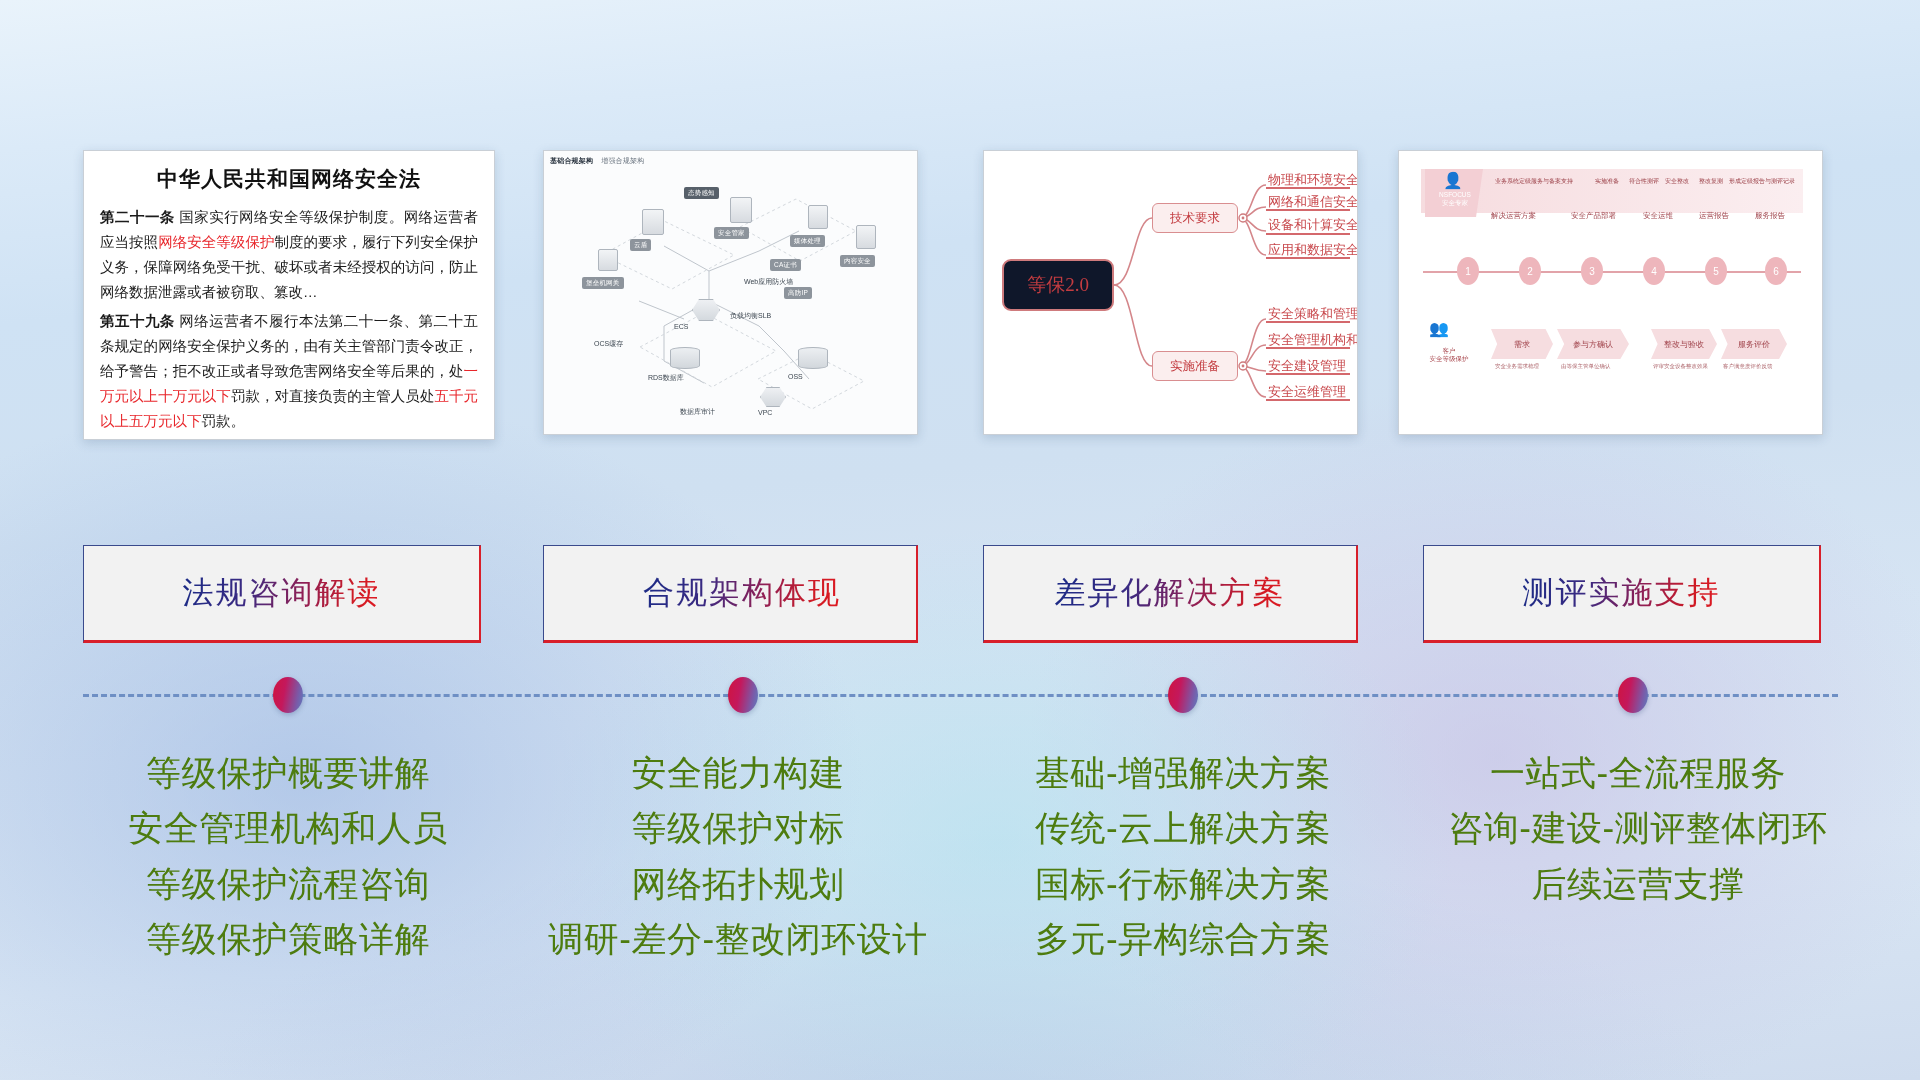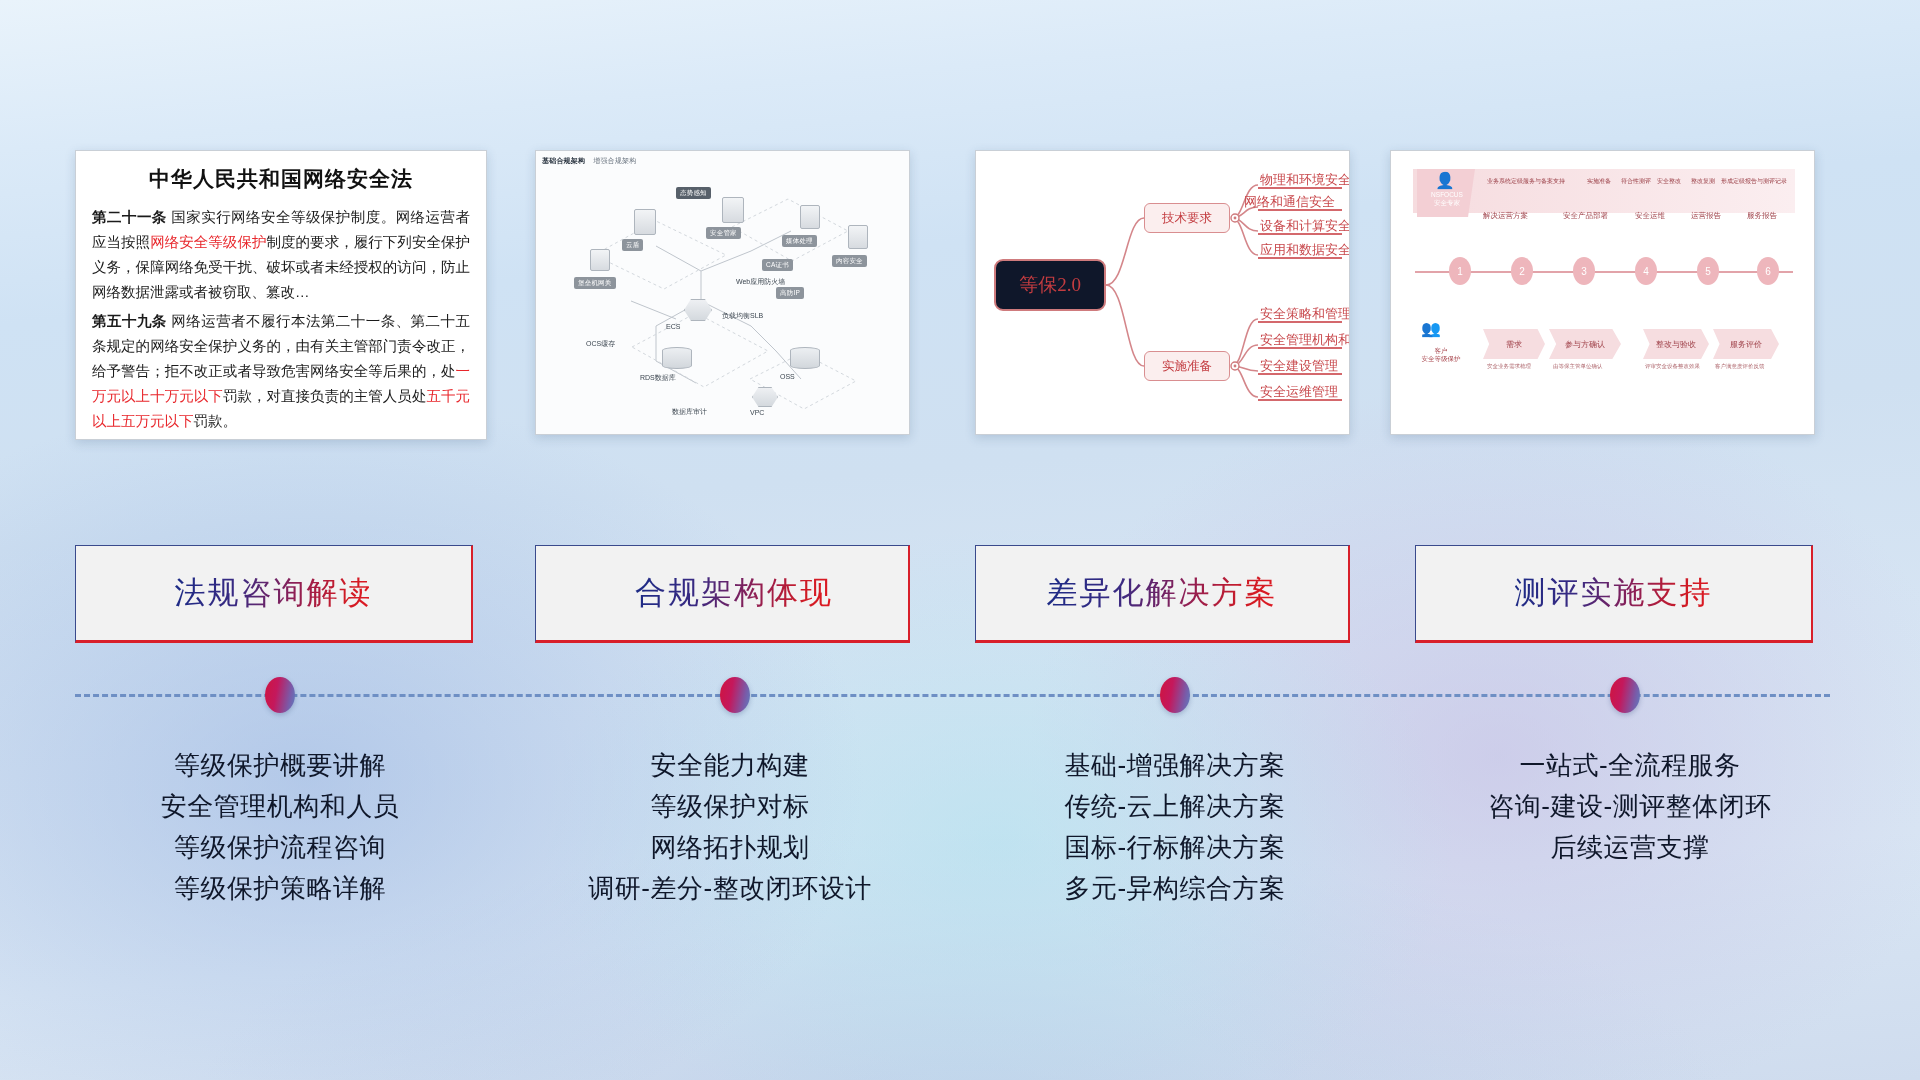--- a/index.html
+++ b/index.html
@@ -6,21 +6,21 @@
   html,body { width:1920px; height:1080px; overflow:hidden; }
   body {
     font-family:"Liberation Sans","DejaVu Sans",sans-serif;
     background:
       radial-gradient(ellipse 900px 620px at 16% 72%, rgba(150,178,224,.55) 0%, rgba(150,178,224,0) 62%),
       radial-gradient(ellipse 760px 520px at 52% 78%, rgba(176,225,238,.60) 0%, rgba(176,225,238,0) 60%),
       radial-gradient(ellipse 760px 600px at 78% 70%, rgba(196,186,226,.55) 0%, rgba(196,186,226,0) 62%),
       radial-gradient(ellipse 1100px 420px at 50% 104%, rgba(188,206,232,.75) 0%, rgba(188,206,232,0) 70%),
       linear-gradient(175deg,#e9f3fb 0%, #dbeaf8 12%, #cfe2f4 26%, #cfe0f1 44%, #d6e4f3 62%, #d9e6f4 80%, #cfdcee 100%);
   }
-  .stage { position:relative; width:1792px; height:1080px; }
+  .stage { position:relative; width:1792px; height:1080px;margin-left:8px; }
 
   
   .cards { position:absolute; left:0; top:150px; width:1920px; height:290px; }
   .card {
     position:absolute; top:0; background:#fff; border:1px solid #c9cfd6;
     box-shadow:0 3px 10px rgba(40,70,110,.18); overflow:hidden;
   }
   .card.c1 { left:75px;   width:412px; height:290px; }
   .card.c2 { left:535px;  width:375px; height:285px; }
   .card.c3 { left:975px;  width:375px; height:285px; }
@@ -115,21 +115,21 @@
             background:linear-gradient(100deg,#cf1440 0%,#c4185c 38%,#7a5aa8 78%,#5c7fc0 100%);
             top:-17px; box-shadow:0 2px 5px rgba(60,80,130,.30); }
 
   
   .cols { position:absolute; left:0; top:745px; width:1920px; }
   .col { position:absolute; text-align:center; }
   .col.k1 { left:60px;   width:440px; }
   .col.k2 { left:510px;  width:440px; }
   .col.k3 { left:955px;  width:440px; }
   .col.k4 { left:1400px; width:460px; }
-  .col li { list-style:none; font-size:26px; color:#0f172a; line-height:1.58; letter-spacing:.5px; }
+  .col li { list-style:none; font-size:35px; color:#4d7c0f; line-height:1.58; letter-spacing:.5px; }
 </style>
 </head>
 <body>
 
 <div class="stage">
 
   <div class="cards">
 
     <div class="card c1">
       <div class="law">
@@ -218,23 +218,23 @@
           <circle cx="259" cy="215" r="1.4" fill="#cf7b7d"></circle>
         </svg>
 
         <div class="node-root">等保2.0</div>
 
         <div class="node-mid tech">技术要求</div>
         <div class="node-mid mgmt">实施准备</div>
 
         <div class="leaf" style="left:284px; top:22px;">物理和环境安全</div>
         <div class="leaf-ul" style="left:282px; top:36px; width:84px;"></div>
-        <div class="leaf" style="left:268px; top:44px;">网络和通信安全</div>
+        <div class="leaf" style="left:284px; top:44px;">网络和通信安全</div>
         <div class="leaf-ul" style="left:282px; top:58px; width:84px;"></div>
-        <div class="leaf" style="left:284px; top:68px;">设备和计算安全</div>
+        <div class="leaf" style="left:284px; top:68px;font-family:Liberation Mono, monospace;">设备和计算安全</div>
         <div class="leaf-ul" style="left:282px; top:82px; width:84px;"></div>
         <div class="leaf" style="left:284px; top:92px;">应用和数据安全</div>
         <div class="leaf-ul" style="left:282px; top:106px; width:84px;"></div>
 
         <div class="leaf" style="left:284px; top:156px;">安全策略和管理制度</div>
         <div class="leaf-ul" style="left:282px; top:170px; width:84px;"></div>
         <div class="leaf" style="left:284px; top:182px;">安全管理机构和人员</div>
         <div class="leaf-ul" style="left:282px; top:196px; width:84px;"></div>
         <div class="leaf" style="left:284px; top:208px;">安全建设管理</div>
         <div class="leaf-ul" style="left:282px; top:222px; width:84px;"></div>

